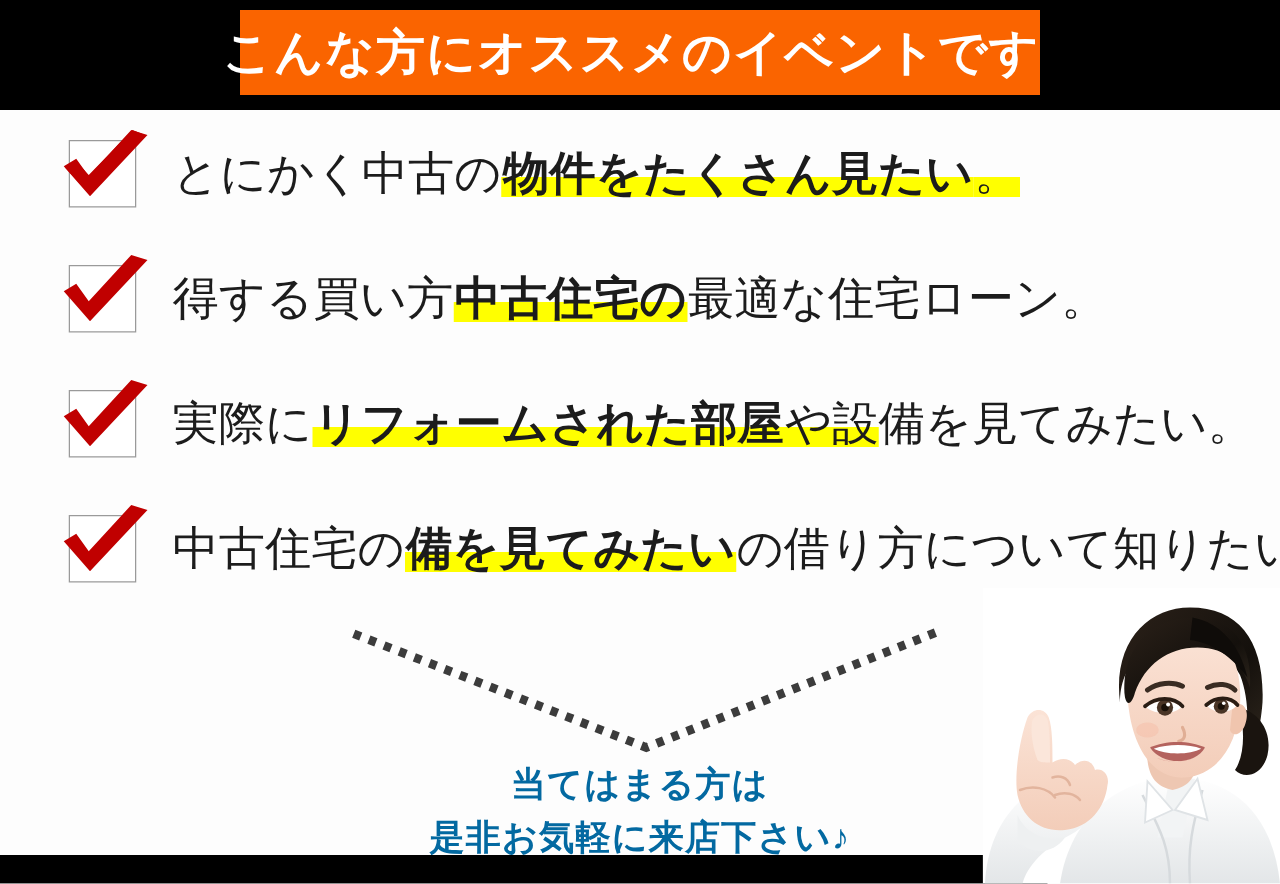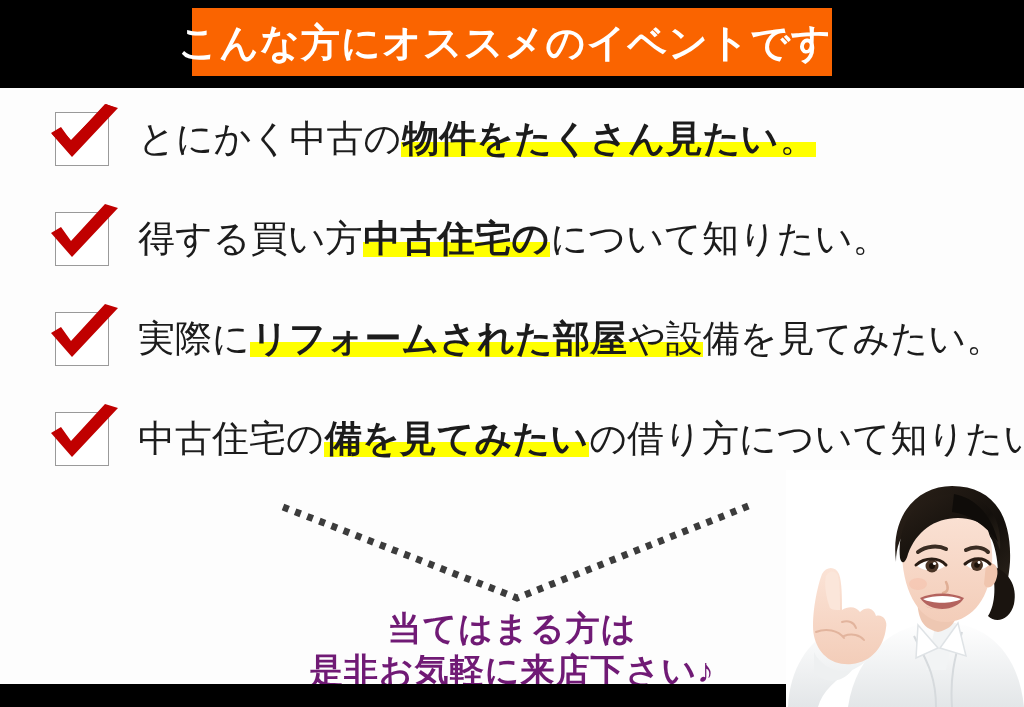--- a/index.html
+++ b/index.html
@@ -126,22 +126,22 @@
 
   
   .cta {
     position: absolute;
     left: 0;
     top: 608px;
     width: 1024px;
     text-align: center;
   }
   .cta-line {
-    color: #701a75;
-    font-size: 34px;
+    color: #0369a1;
+    font-size: 28px;
     font-weight: bold;
     line-height: 40px;
     letter-spacing: 1px;
     white-space: nowrap;
   }
   .cta-line.second {
     margin-top: 2px;
   }
 
   
@@ -186,21 +186,21 @@
         <span class="plain">とにかく中古の</span><span class="hl">物件をたくさん見たい</span><span class="hl-tail">。</span><span class="plain"></span>
       </div>
     </div>
 
     <div class="check-row">
       <div class="checkbox"></div>
       <svg class="checkmark" viewBox="0 0 74 70">
         <polygon points="3,29 24,53 70,4 57,0 23,37 13,23" fill="#C00000"></polygon>
       </svg>
       <div class="row-text">
-        <span class="plain">得する買い方</span><span class="hl">中古住宅の</span><span class="hl-tail"></span><span class="plain">について知りたい。</span>
+        <span class="plain">得する買い方</span><span class="hl">中古住宅の</span><span class="hl-tail"></span><span class="plain">最適な住宅ローン。</span>
       </div>
     </div>
 
     <div class="check-row">
       <div class="checkbox"></div>
       <svg class="checkmark" viewBox="0 0 74 70">
         <polygon points="3,29 24,53 70,4 57,0 23,37 13,23" fill="#C00000"></polygon>
       </svg>
       <div class="row-text">
         <span class="plain">実際に</span><span class="hl">リフォームされた部屋</span><span class="hl-tail">や設</span><span class="plain">備を見てみたい。</span>

